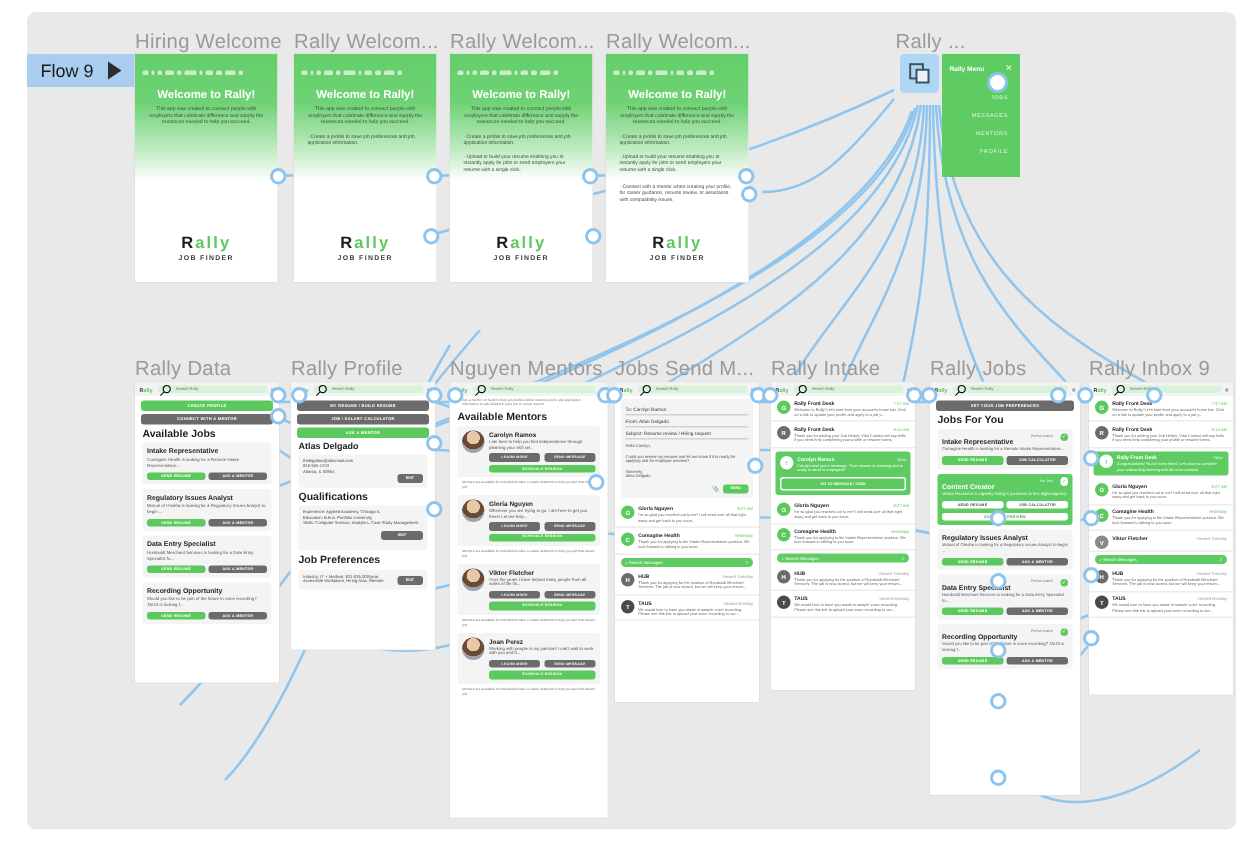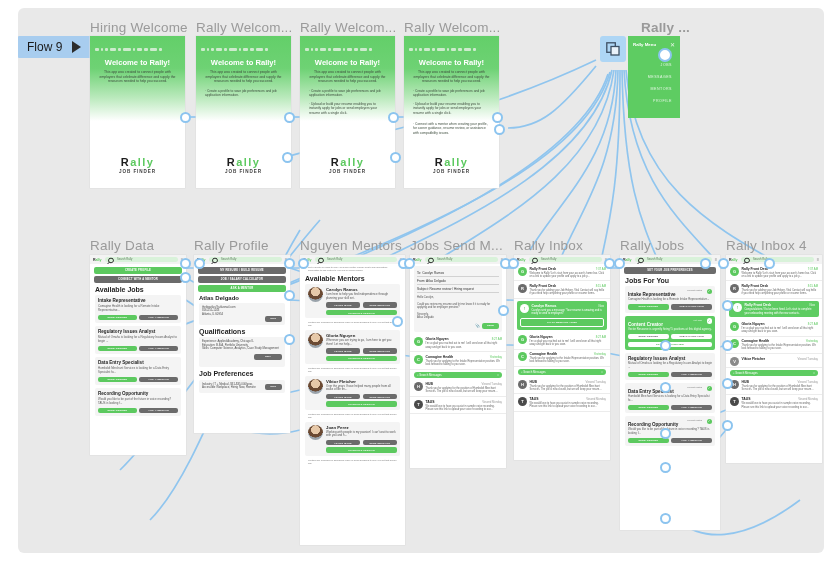--- a/index.html
+++ b/index.html
@@ -236,21 +236,21 @@
     <div class="wel-p">This app was created to connect people with employers that celebrate difference and supply the resources needed to help you succeed.</div>
     <div class="wel-b" style="top:53px;">· <span>Create a profile to save job preferences and job application information.</span></div>
     <div class="wel-b" style="top:66px;">· <span>Upload or build your resume enabling you to instantly apply for jobs or send employers your resume with a single click.</span></div>
     <div class="wel-b" style="top:86px;">· <span>Connect with a mentor when creating your profile, for career guidance, resume review, or assistance with compatibility issues.</span></div>
     <div class="logo">
       <div class="w"><span>R</span><em>ally</em></div>
       <div class="s">JOB FINDER</div>
     </div>
   </div>
 
-  <div class="ftitle" style="left:641px;top:20px;font-weight:bold;">Rally ...</div>
+  <div class="ftitle" style="left:597px;top:20px;">Rally ...</div>
   <div class="ovbadge" style="left:600px;top:36px;width:26px;height:26px;">
     <svg width="14" height="14" viewBox="0 0 14 14">
       <rect x="0.8" y="0.8" width="8.5" height="9.5" fill="none" stroke="#3d4f63" stroke-width="1.3"></rect>
       <rect x="5" y="4.5" width="8" height="8.5" fill="#e9f2fa" stroke="#3d4f63" stroke-width="1.3"></rect>
     </svg>
   </div>
   <div class="frame menu" style="left:628px;top:36px;width:52px;height:82px;">
     <div class="mh">
       <span class="ml">Rally Menu</span>
       <span class="mx">✕</span>
@@ -485,21 +485,21 @@
             <div class="i-top">
               <span class="i-n">TAUS</span>
               <span class="i-t grey">Viewed Monday</span>
             </div>
             <div class="i-p">We would love to have you assist in sample voice recording. Please see this link to upload your voice recording to our...</div>
           </div>
       </div>
     </div>
   </div>
 
-  <div class="ftitle" style="left:514px;top:238px;">Rally Inbox</div>
+  <div class="ftitle" style="left:514px;top:238px;">Rally Intake</div>
   <div class="frame sh" style="left:514px;top:255px;width:96px;height:205px;">
     <div class="appbar">
       <span class="ab-logo"><span>R</span><em>ally</em></span>
       <span class="ab-search">
           <span>⌕</span>
           <span class="t">Search Rally</span>
         </span>
       <span class="ab-burger">≡</span>
     </div>
     <div class="body">
@@ -646,21 +646,21 @@
         <div class="t">Recording Opportunity</div>
         <div class="d">Would you like to be part of the future in voice recording? TAUS is looking f...</div>
         <div class="row">
             <span class="btn green">SEND RESUME</span>
             <span class="btn grey">ASK A MENTOR</span>
           </div>
       </div>
     </div>
   </div>
 
-  <div class="ftitle" style="left:726px;top:238px;">Rally Inbox 4</div>
+  <div class="ftitle" style="left:726px;top:238px;">Rally Inbox 9</div>
   <div class="frame sh" style="left:726px;top:255px;width:96px;height:208px;">
     <div class="appbar">
       <span class="ab-logo"><span>R</span><em>ally</em></span>
       <span class="ab-search">
           <span>⌕</span>
           <span class="t">Search Rally</span>
         </span>
       <span class="ab-burger">≡</span>
     </div>
     <div class="body">

